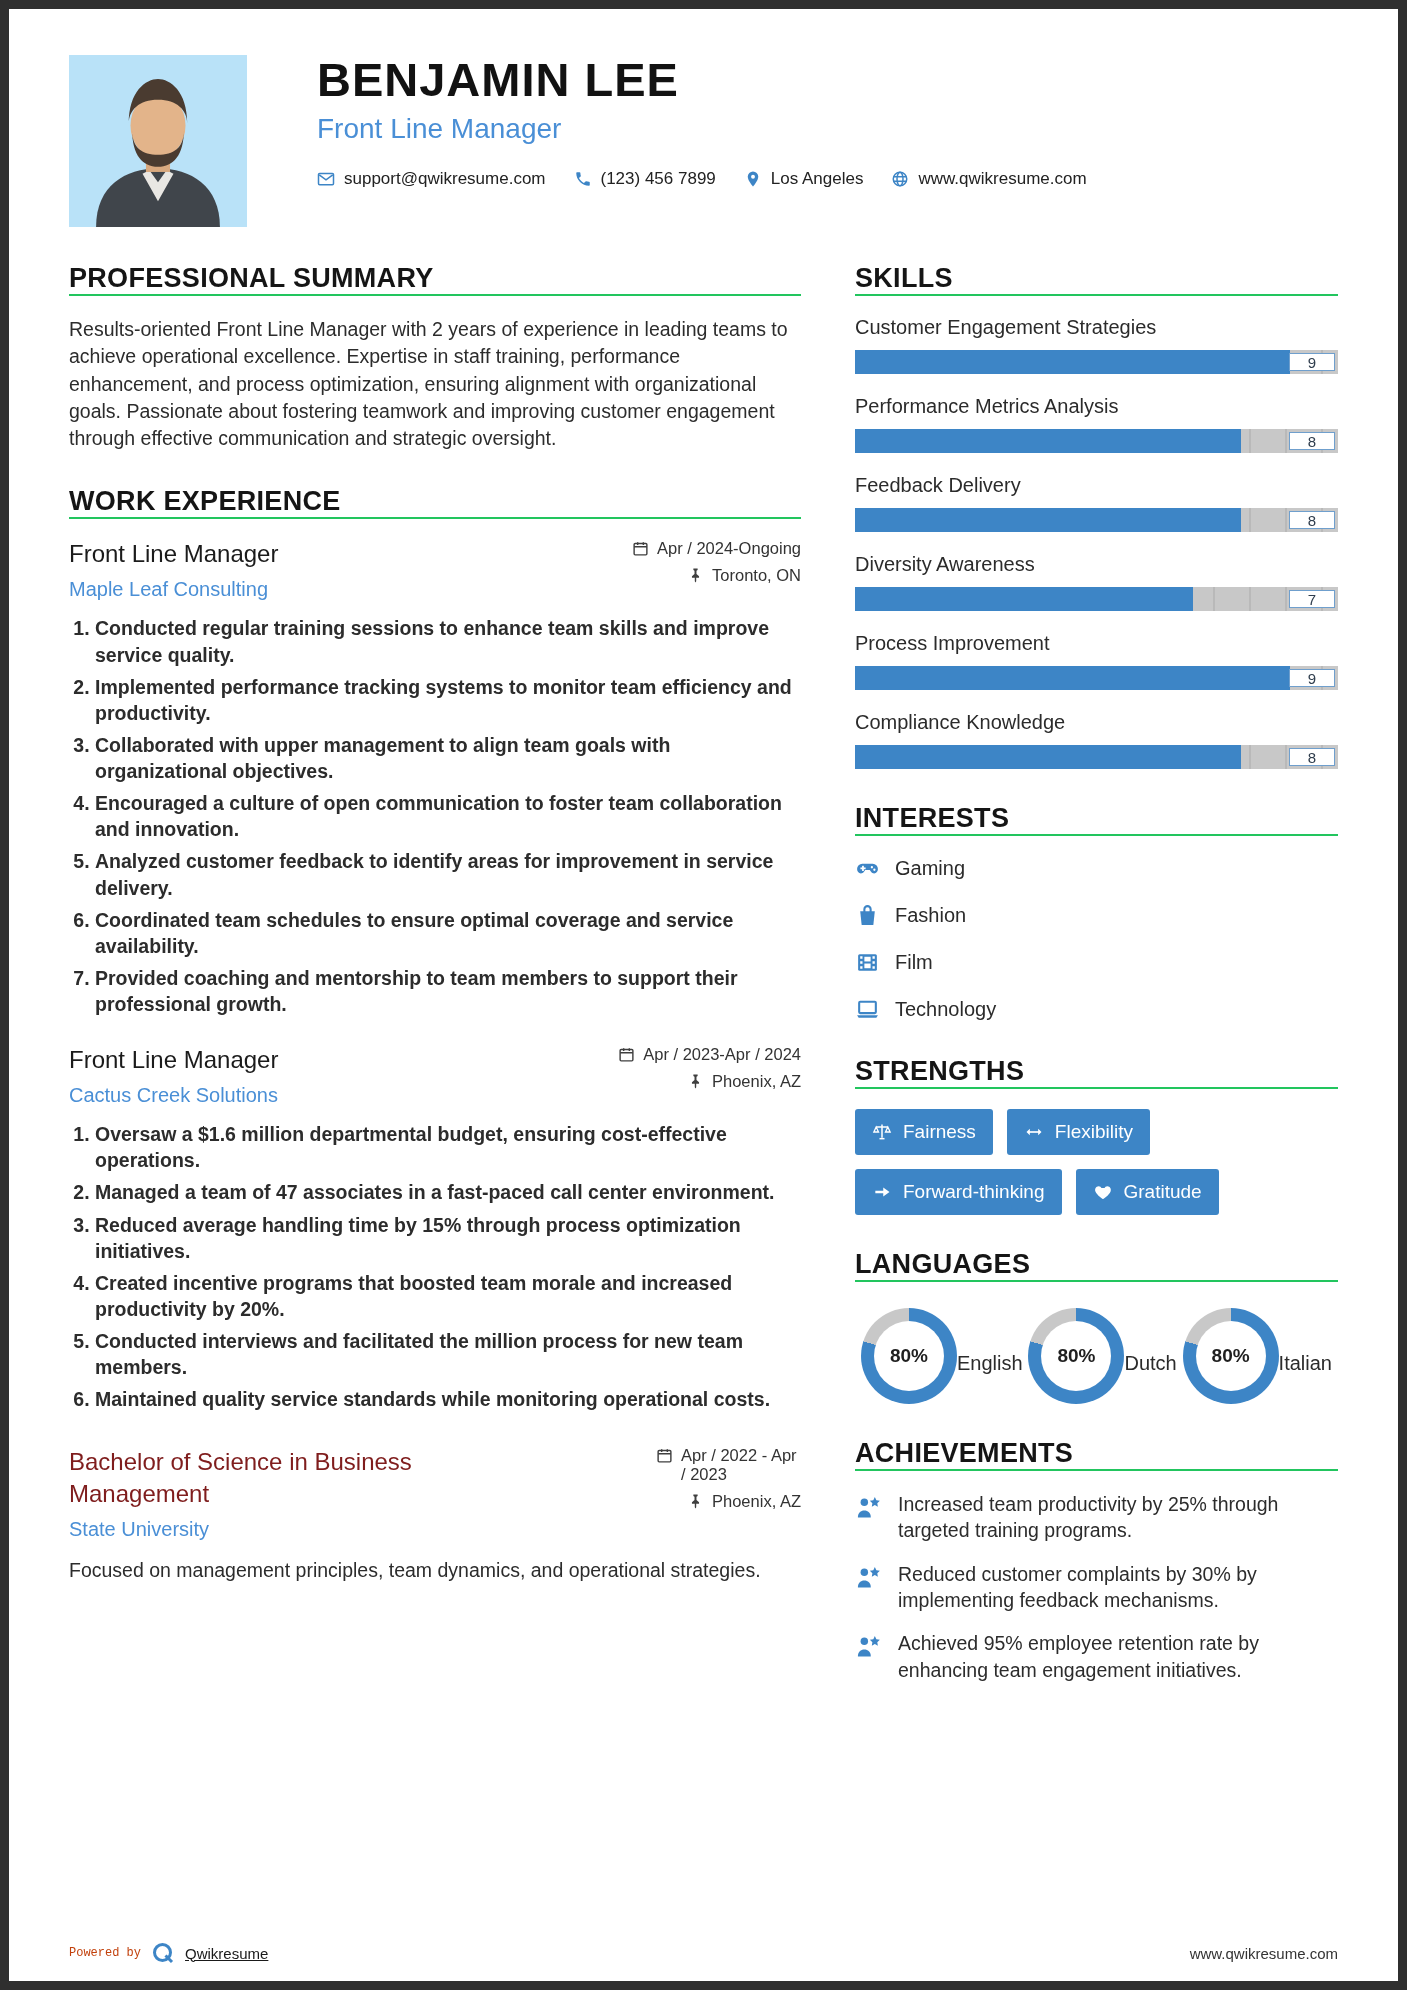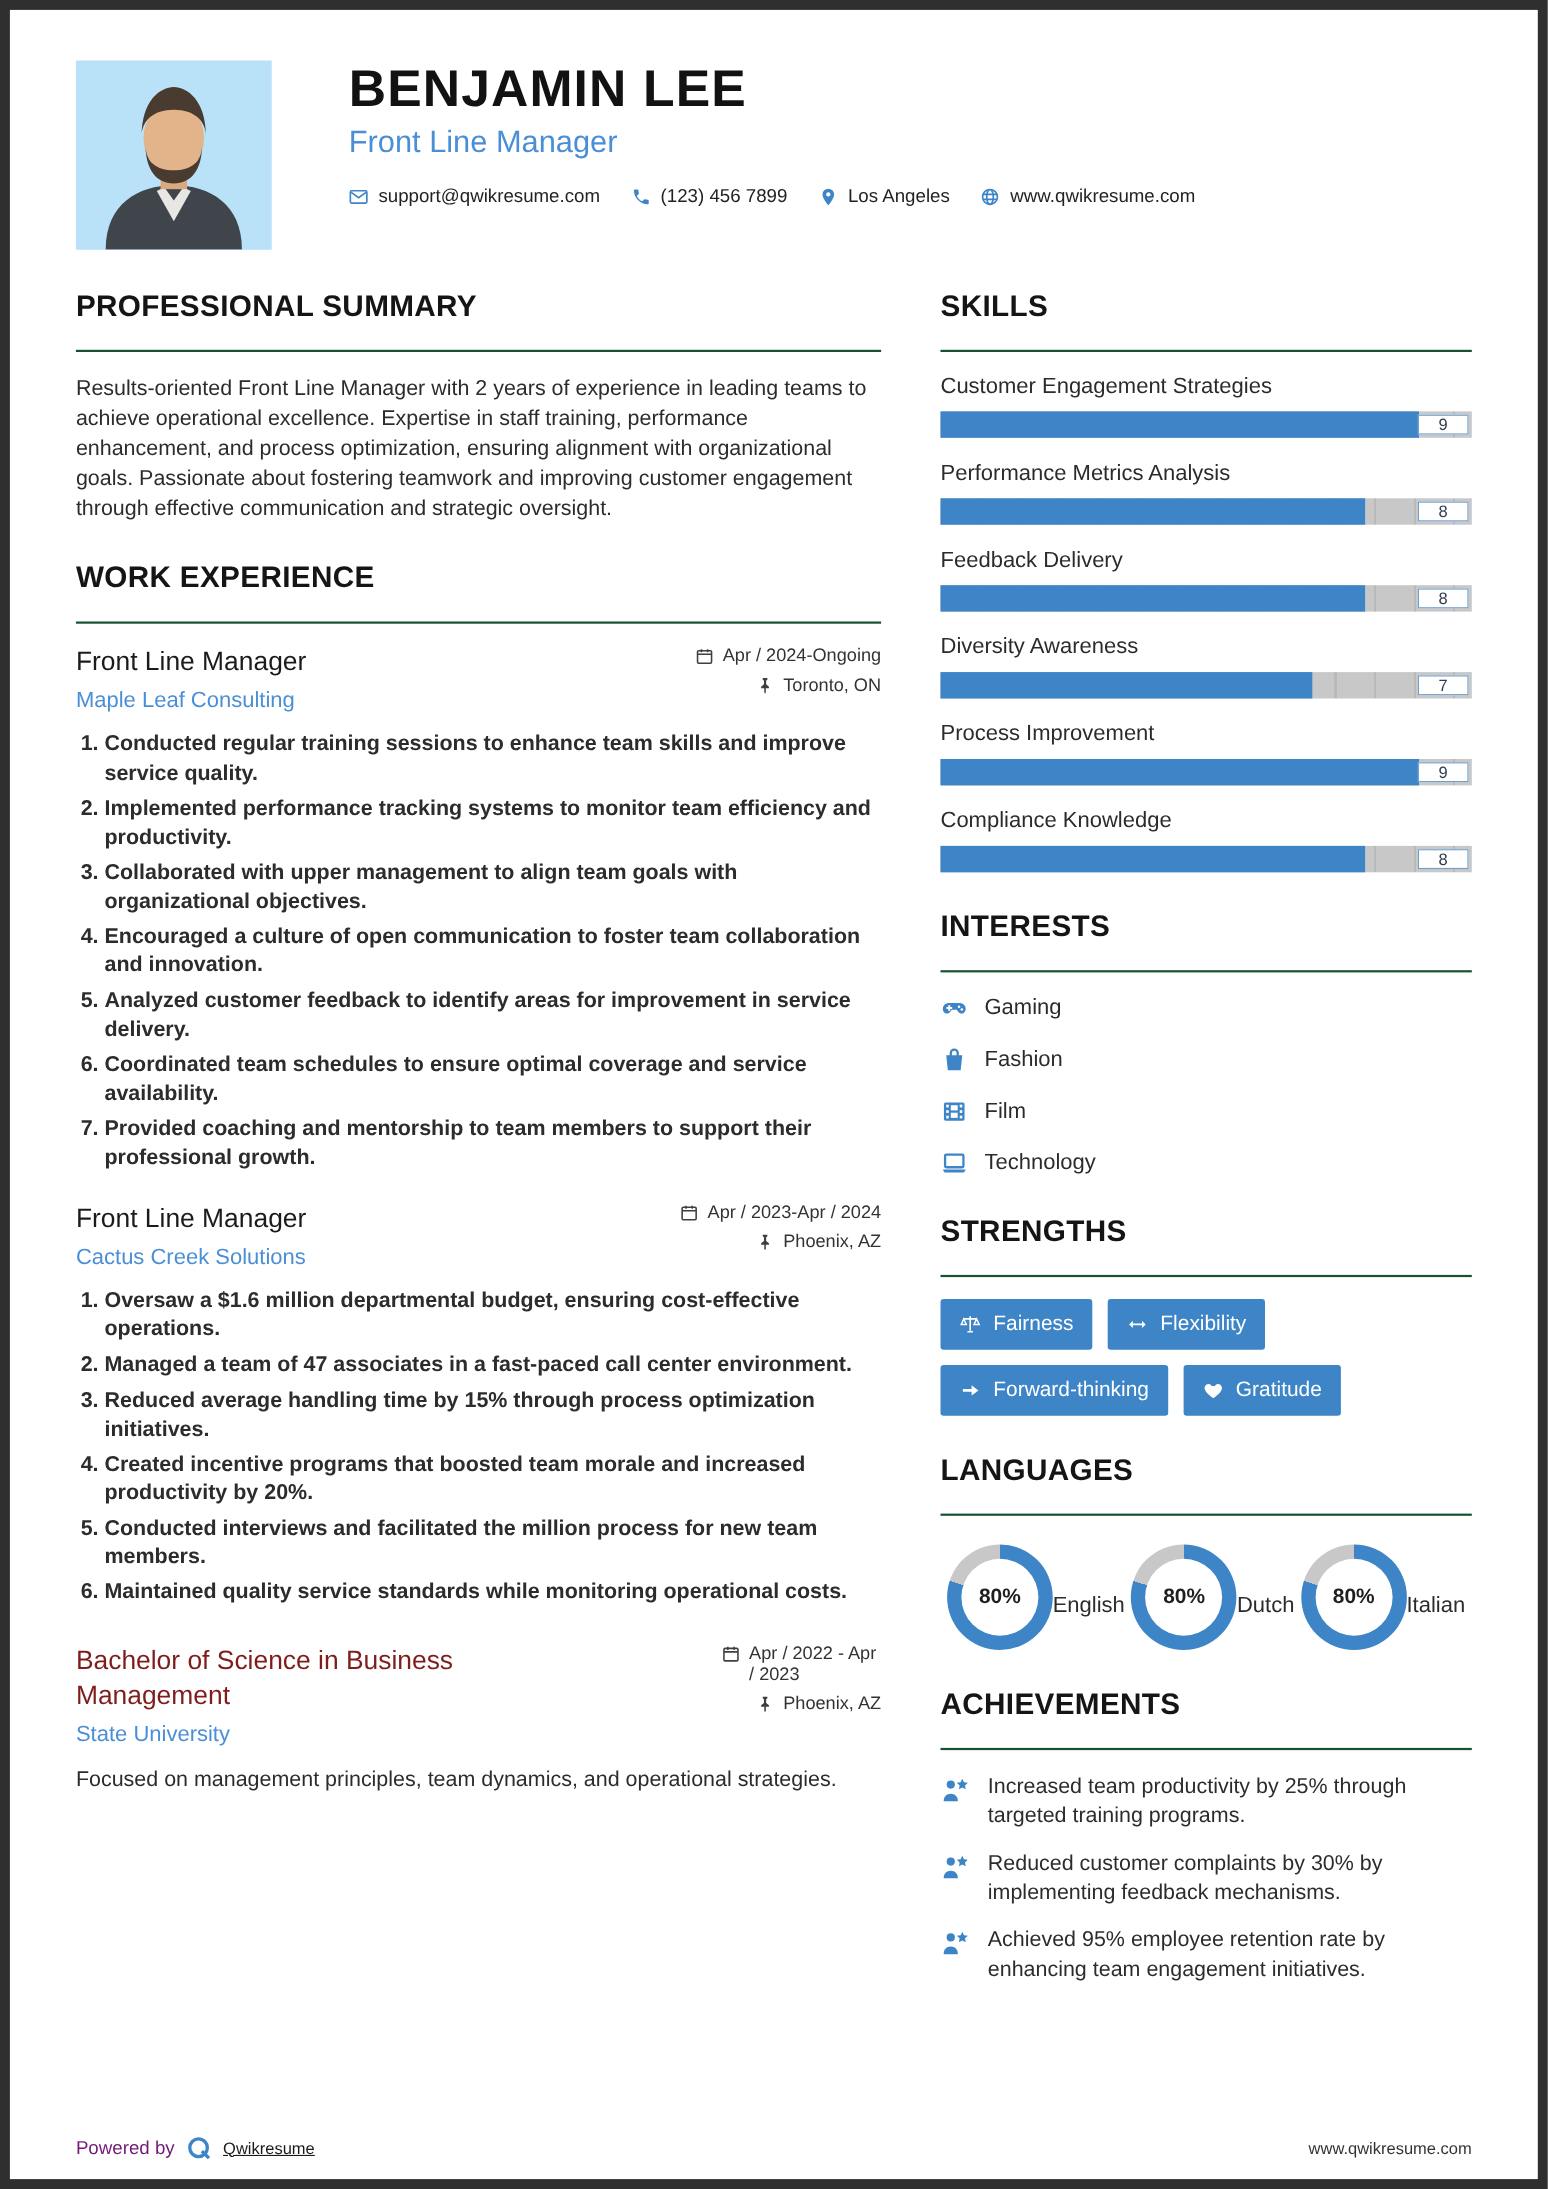--- a/index.html
+++ b/index.html
@@ -22,21 +22,21 @@
   .contact svg { width:18px; height:18px; color:#3d85c6; }
 
   
   .main { display:flex; gap:54px; margin-top:36px; }
   .col-left { width:732px; flex:none; }
   .col-right { flex:1; min-width:0; }
 
   .section { margin-bottom:34px; }
   .section-heading {
     font-size:27px; font-weight:800; color:#151515; letter-spacing:.3px;
-    padding-bottom:24px; border-bottom:2px solid #14532d; margin-bottom:20px;
+    padding-bottom:0; border-bottom:2px solid #22c55e; margin-bottom:20px;
   }
 
   
   .summary-text { font-size:19.5px; line-height:1.4; color:#2c2c2c; }
 
   .job { margin-bottom:28px; }
   .job-head { display:flex; justify-content:space-between; align-items:flex-start; margin-bottom:14px; }
   .job-title { font-size:24px; font-weight:500; color:#1b1b1b; line-height:1.25; }
   .job-company { font-size:20px; color:#4a8fd6; margin-top:9px; }
   .job-meta { display:flex; flex-direction:column; align-items:flex-end; gap:8px; flex:none; }
@@ -92,21 +92,21 @@
   .achv { display:flex; gap:15px; margin-bottom:17px; }
   .achv svg { width:28px; height:28px; color:#3d85c6; flex:none; margin-top:2px; }
   .achv-text { font-size:19.5px; line-height:1.35; color:#2c2c2c; }
 
   
   .footer {
     position:absolute; left:60px; right:60px; bottom:16px;
     display:flex; justify-content:space-between; align-items:center;
   }
   .footer-left { display:flex; align-items:center; gap:10px; }
-  .powered-by { font-size:17px; color:#701a75; }
+  .powered-by { font-size:12px; color:#c2410c;font-family:Liberation Mono, monospace; }
   .brand-logo svg { width:24px; height:24px; color:#3d85c6; display:block; }
   .brand-name { font-size:15px; color:#1a1a1a; text-decoration:underline; }
   .footer-site { font-size:15px; color:#333; }
 </style>
 </head>
 <body>
 
 <div class="page">
   <div class="content">
 

